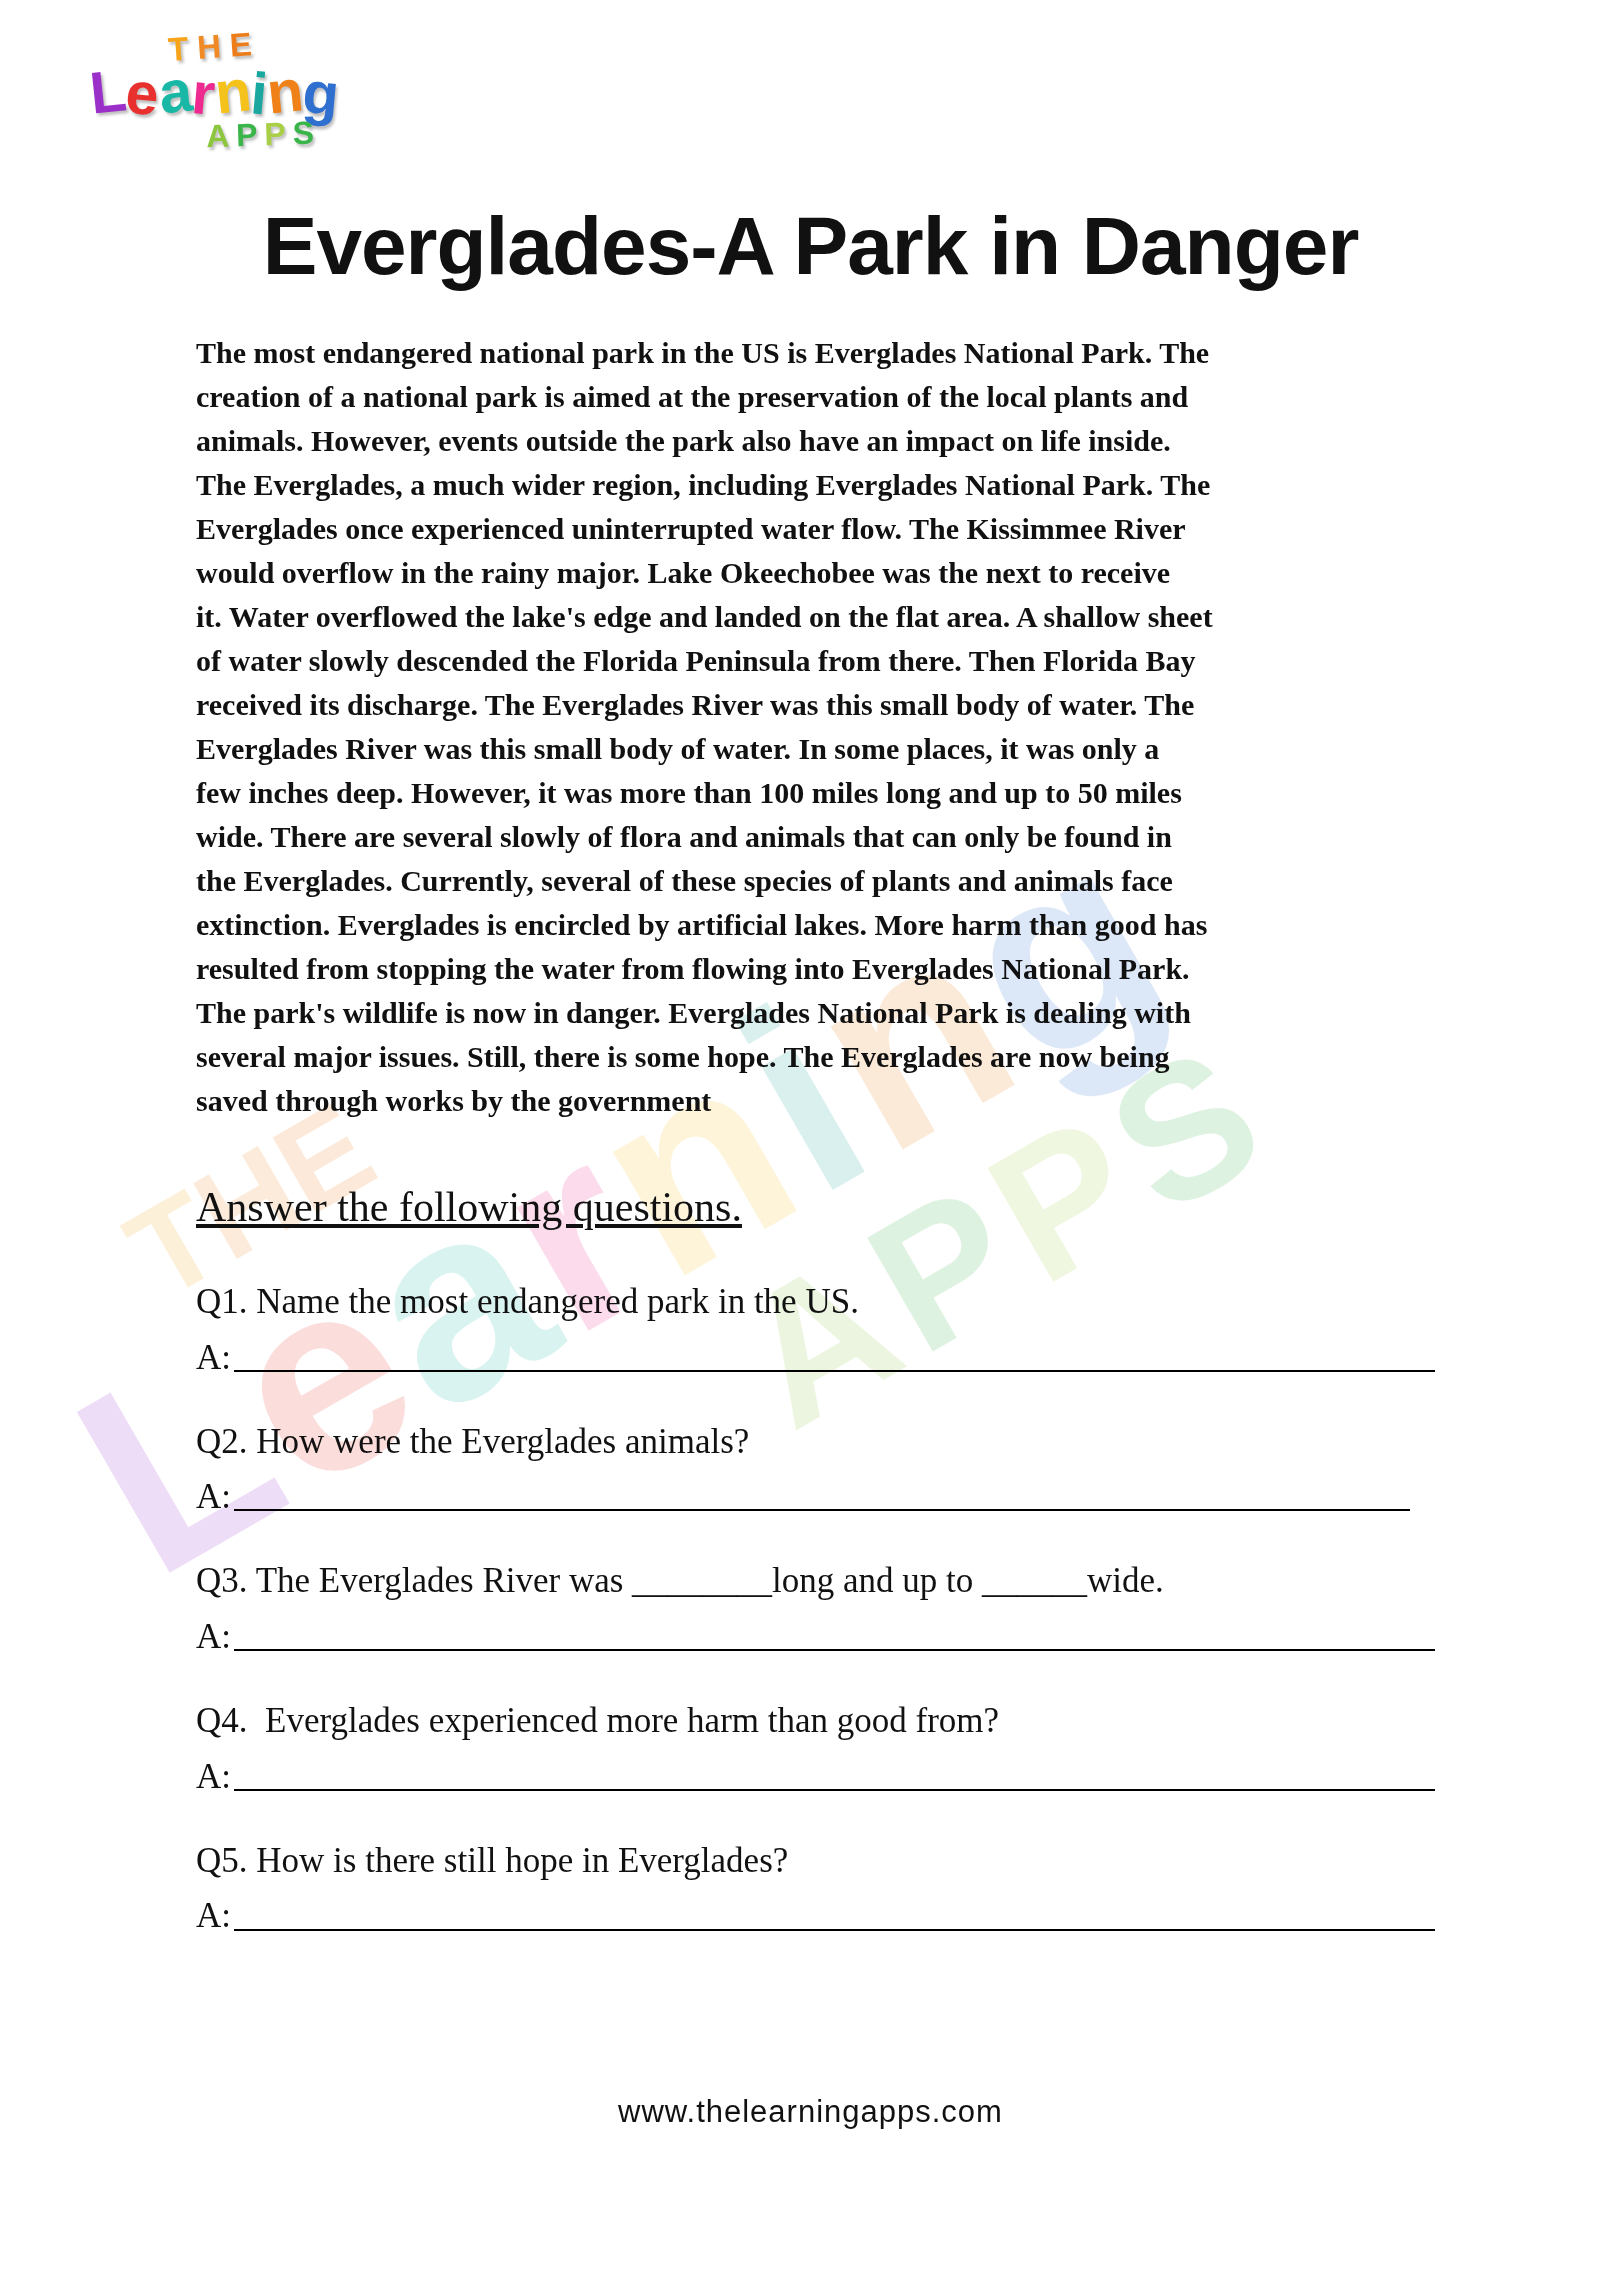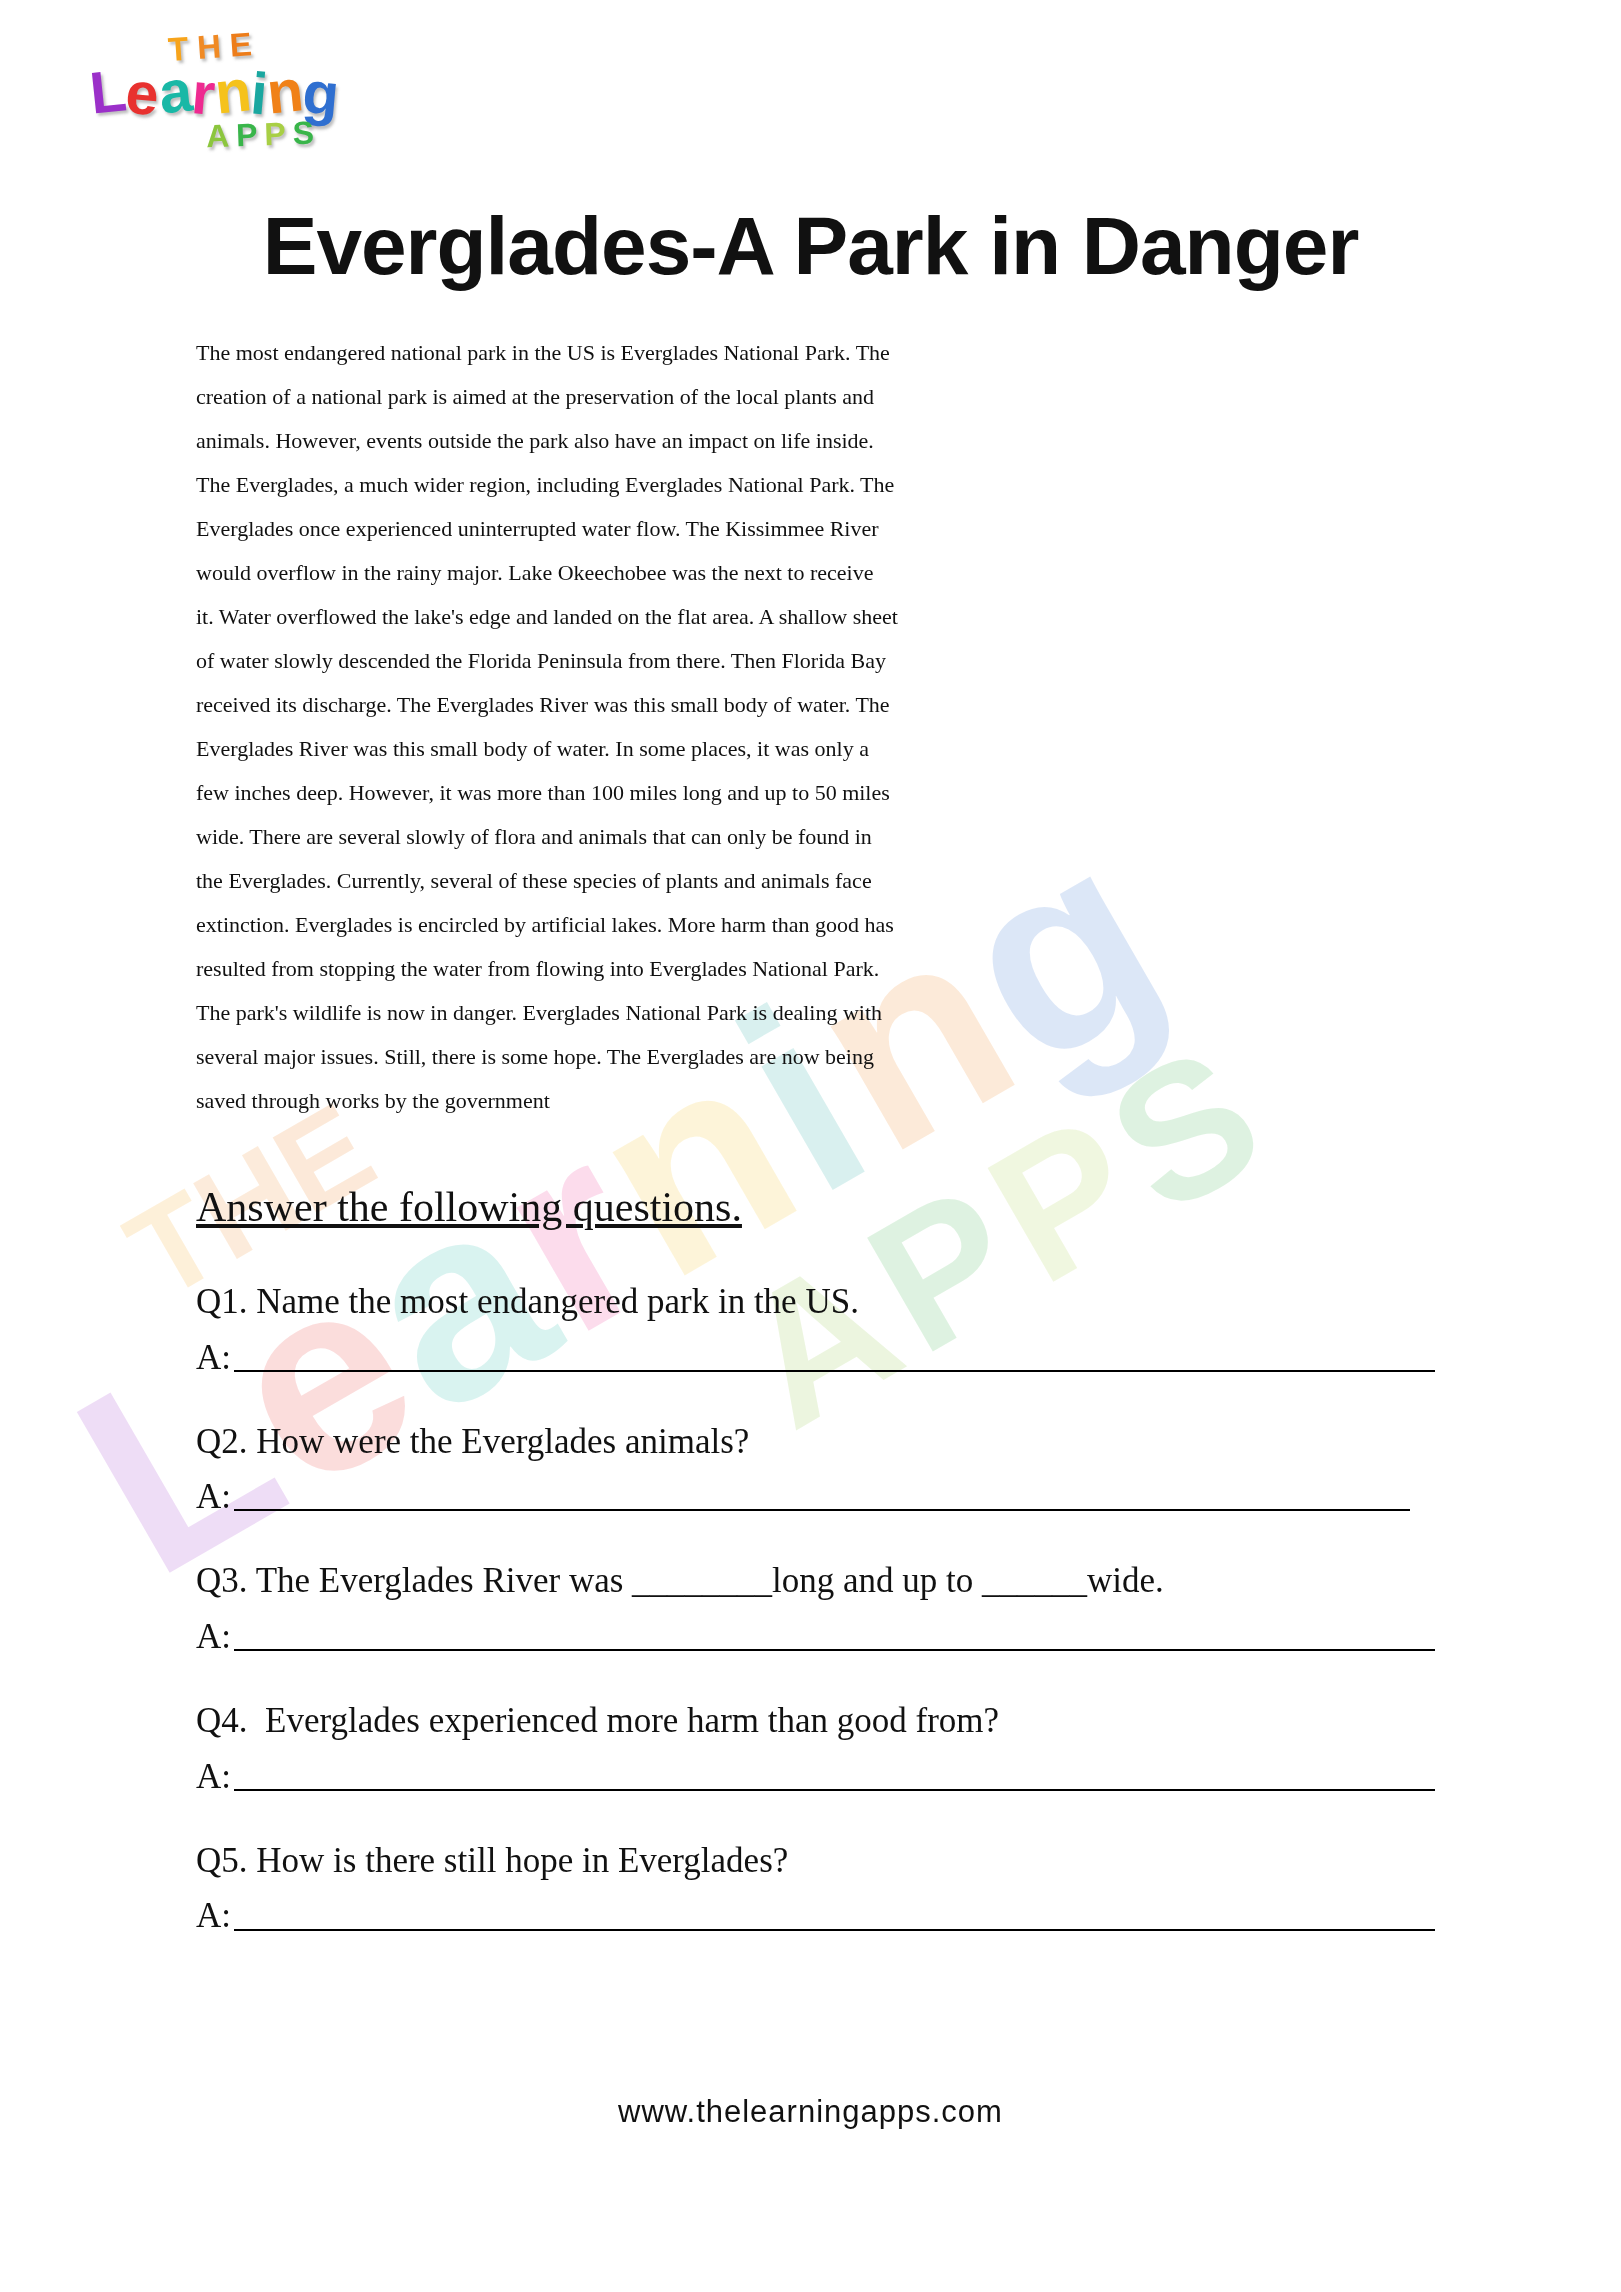--- a/index.html
+++ b/index.html
@@ -34,21 +34,21 @@
 
   
   .title{
     position:absolute;top:199px;left:0;right:0;z-index:1;text-align:center;
     font-family:"Liberation Sans",sans-serif;font-weight:bold;
     font-size:82px;letter-spacing:-1px;
   }
 
   
   .content{position:absolute;left:196px;top:331px;width:1239px;z-index:1;}
-  .p-line{font-size:22px;line-height:44px;white-space:nowrap;}
+  .p-line{font-size:30px;line-height:44px;white-space:nowrap;font-weight:bold;}
   .instruction{margin-top:63px;font-size:42px;line-height:43px;text-decoration:underline;}
   .question{margin-top:41px;}
   .question.first{margin-top:51px;}
   .q-label{font-size:35px;line-height:43px;white-space:nowrap;}
   .a-row{display:flex;margin-top:12.7px;font-size:35px;line-height:43px;}
   .rule{flex:1;border-bottom:2.9px solid #000;margin:0 0 6.9px 2.9px;}
   .rule.short{margin-right:25.5px;}
 
   
   .footer{

